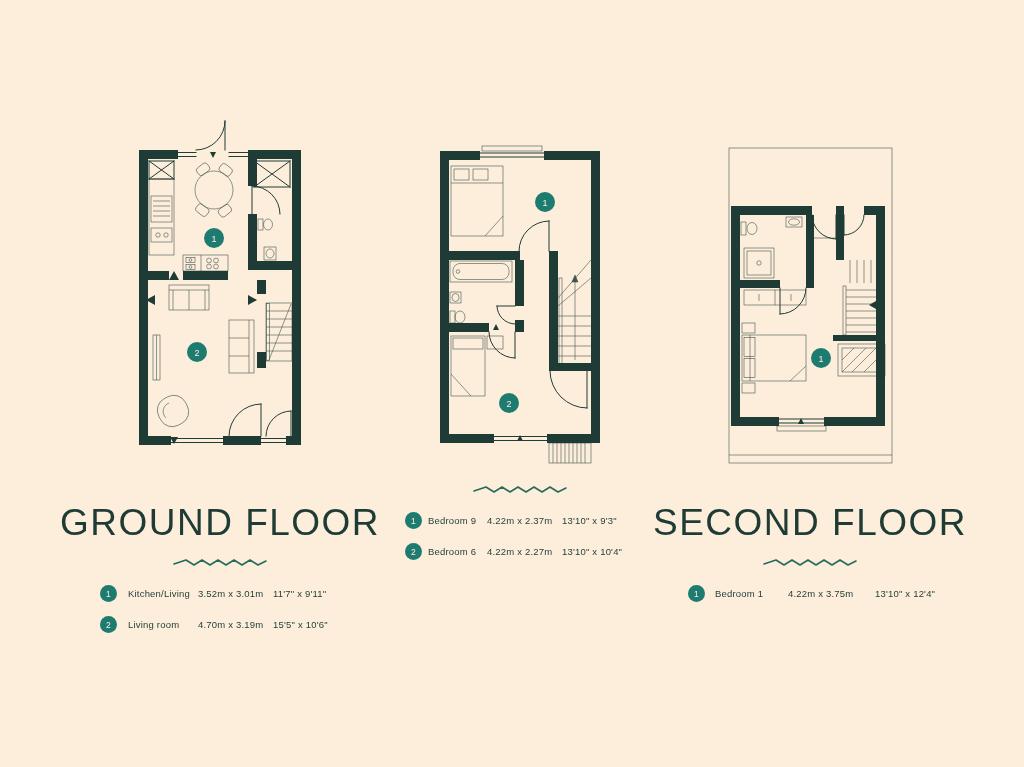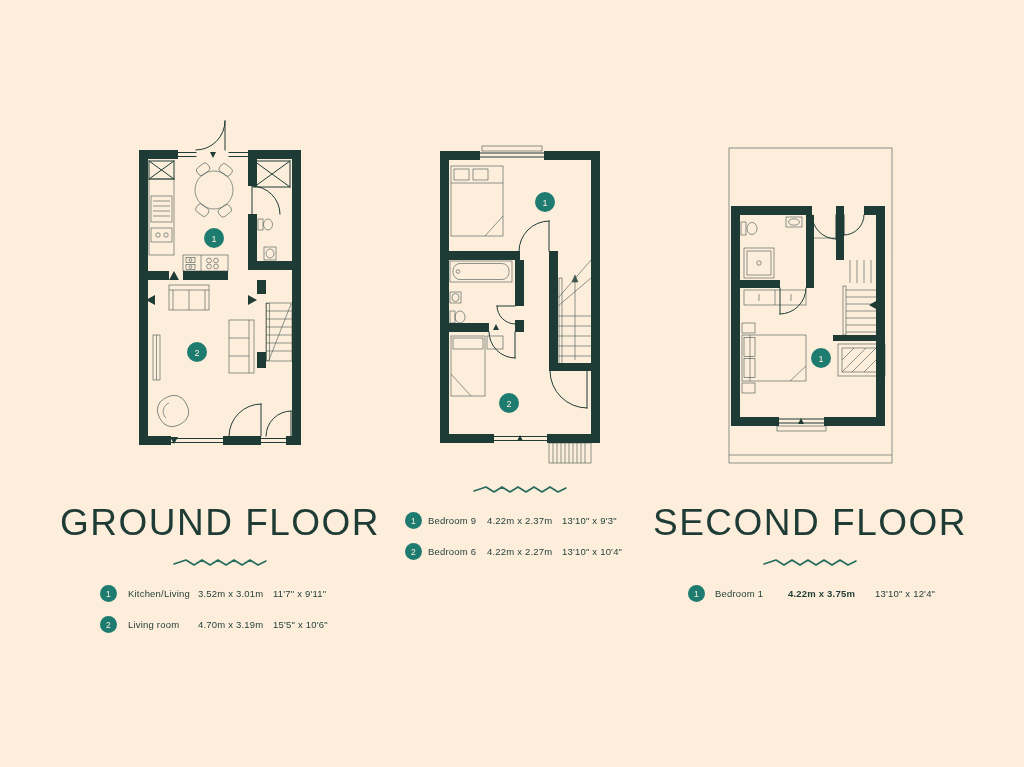--- a/index.html
+++ b/index.html
@@ -30,21 +30,21 @@
     background:var(--accent,#1e7b70);color:#fdeedd;
     display:flex;align-items:center;justify-content:center;
     font-size:8.5px;margin-right:11px;
   }
   #col-first .badge{margin-right:6px;}
   #col-second .badge{margin-right:10px;}
   .rname{width:70px;}
   #col-first .rname{width:59px;}
   #col-second .rname{width:73px;}
   .rmetric{width:75px;}
-  #col-second .rmetric{width:87px;font-weight:bold;}
+  #col-second .rmetric{width:87px;}
   .rimp{white-space:nowrap;}
   
   .w{fill:var(--wall,#1e3b35);}
   .ln{stroke:var(--wall,#1e3b35);stroke-width:1;fill:none;stroke-linecap:square;}
   .ln2{stroke:var(--wall,#1e3b35);stroke-width:.6;fill:none;opacity:.85;}
   .badge-c{fill:var(--accent,#1e7b70);}
   .badge-t{fill:#fdeedd;font-size:9px;text-anchor:middle;}
   .zz{stroke:var(--zigzag,#266a5e);stroke-width:1.6;fill:none;stroke-linejoin:round;stroke-linecap:round;}
 </style>
 </head>

